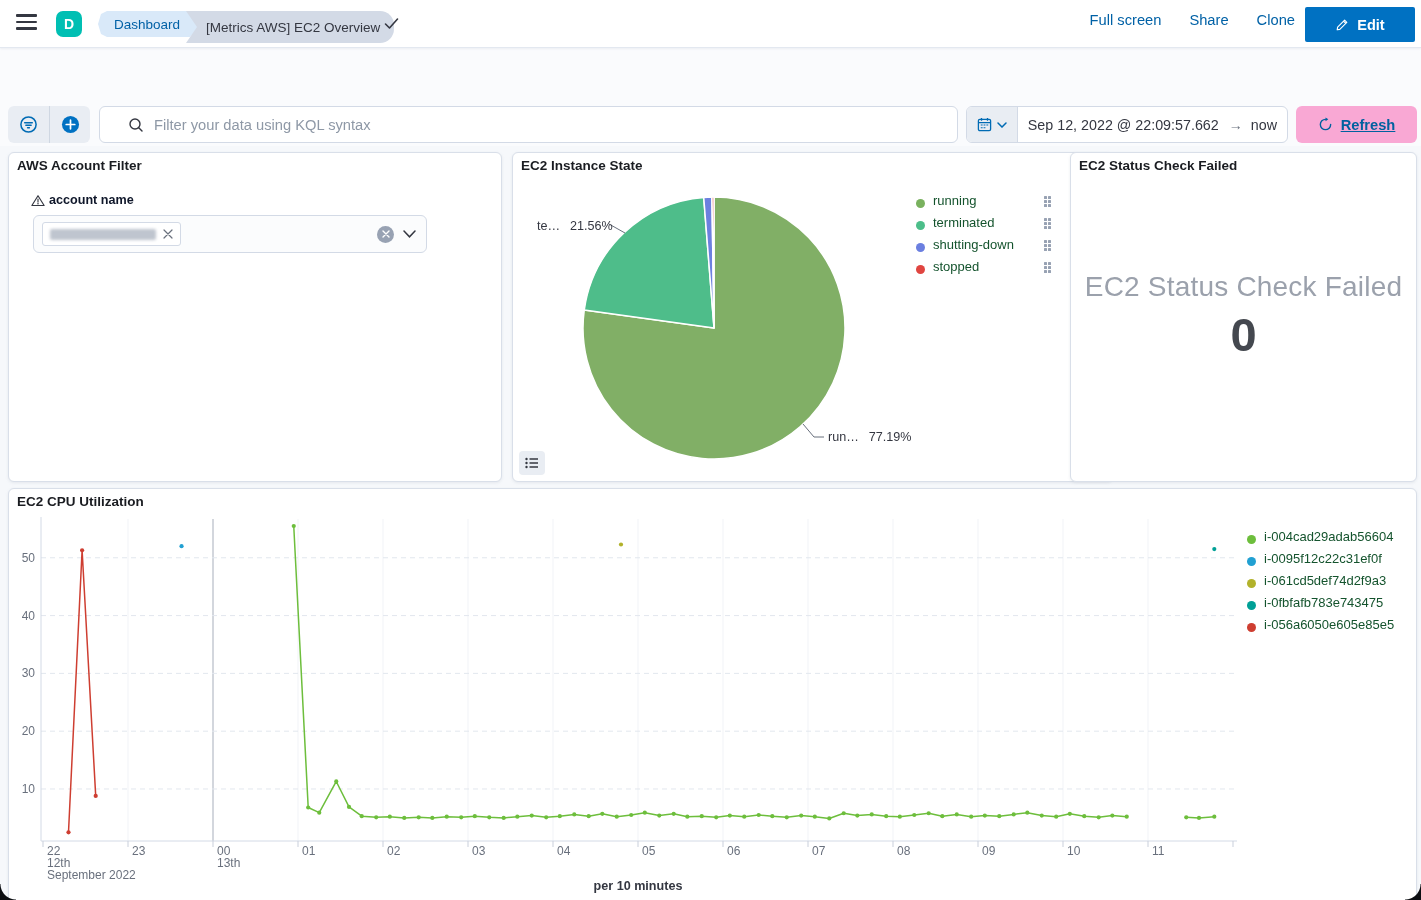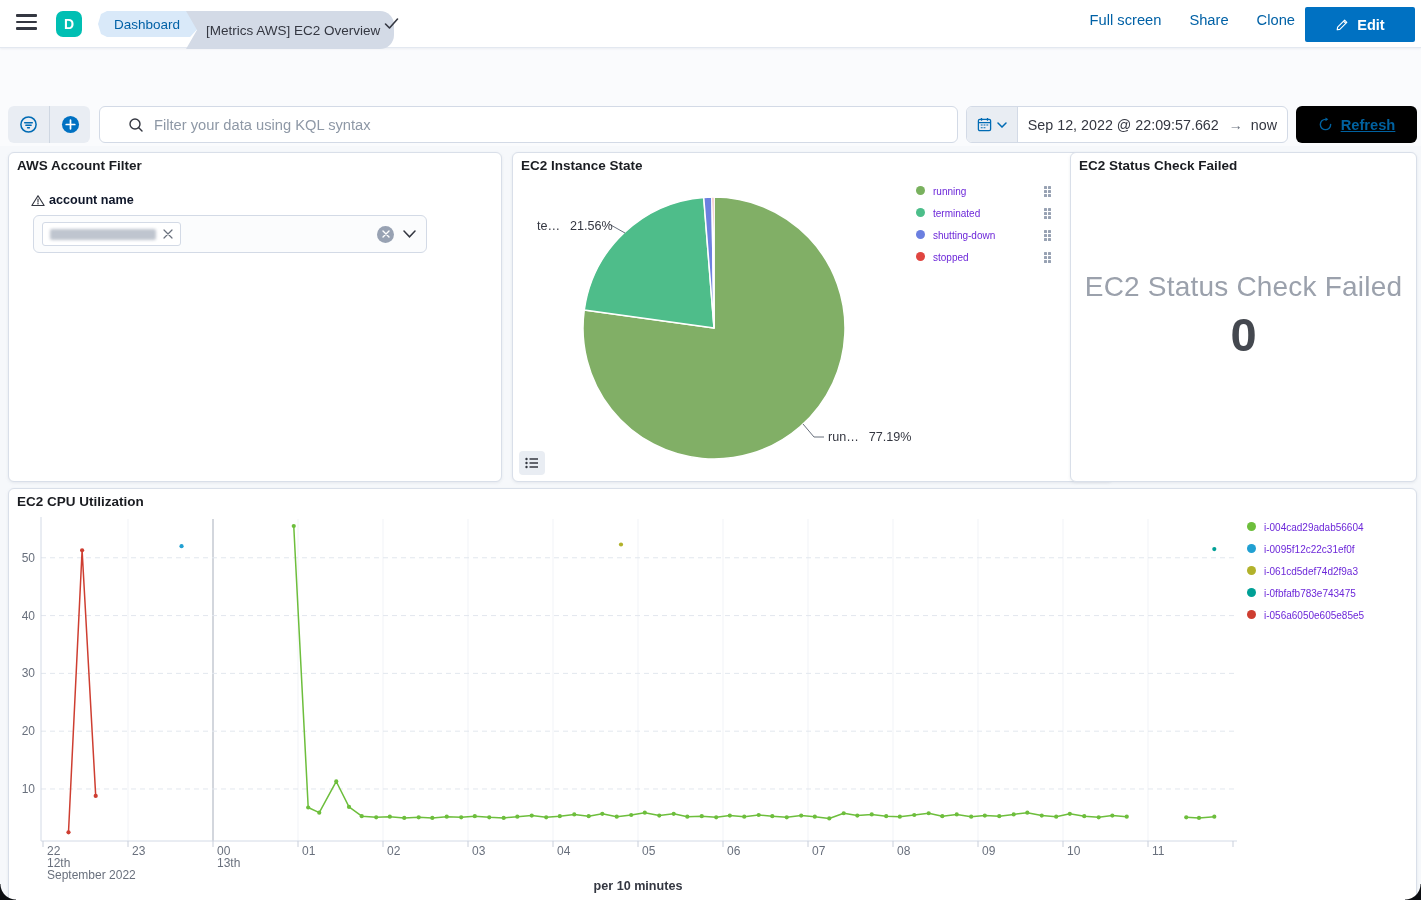--- a/index.html
+++ b/index.html
@@ -10,21 +10,21 @@
   
   .header { position:absolute; left:0; top:0; width:100%; height:48px; background:#fff;
             border-bottom:1px solid #e3e8f0; box-shadow:0 1px 2px rgba(152,162,179,.15); z-index:5; }
   .menu-btn { position:absolute; left:16px; top:14px; width:24px; height:20px; cursor:pointer; background:none; border:none; }
   .menu-btn span { display:block; width:21px; height:2.4px; background:#343741; margin:0 0 4.2px 0; border-radius:1px; }
   .logo { position:absolute; left:56px; top:11px; width:26px; height:26px; background:#00bfb3; color:#fff;
           border-radius:7px; font-weight:bold; font-size:14px; display:flex; align-items:center; justify-content:center; }
   .crumb1 { position:absolute; left:98px; top:11px; height:26px; padding:0 22px 0 16px; background:#d9e9f9;
             color:#0061a6; font-size:13.5px; font-weight:500; display:flex; align-items:center;
             clip-path:polygon(0 50%, 3px 12%, 9px 0, calc(100% - 12px) 0, 100% 50%, calc(100% - 12px) 100%, 9px 100%, 3px 88%); }
-  .crumb2 { position:absolute; left:186px; top:11px; height:38px; padding:0 14px 0 20px; background:#d3dae6;
+  .crumb2 { position:absolute; left:186px; top:11px; height:32px; padding:0 14px 0 20px; background:#d3dae6;
             color:#343741; font-size:13.5px; display:flex; align-items:center; border-radius:0 14px 14px 0;
             clip-path:polygon(0 0, 100% 0, 100% 100%, 0 100%, 11px 50%); }
   .saved-check { position:absolute; left:384px; top:17px; }
   .header-links { position:absolute; right:126px; top:0; height:40px; display:flex; align-items:center; gap:28px; }
   .header-link { color:#0061a6; font-size:14.7px; font-weight:500; text-decoration:none; cursor:pointer; background:none; border:none; font-family:inherit; }
   .edit-btn { position:absolute; right:6px; top:7px; width:110px; height:35px; background:#0071c2; color:#fff;
               border:none; border-radius:2px; font-size:14.5px; font-weight:600; font-family:inherit;
               display:flex; align-items:center; justify-content:center; gap:8px; cursor:pointer; }
 
   
@@ -36,21 +36,21 @@
                     border:1px solid #d3dae6; border-radius:6px; display:flex; align-items:center; padding:0 28px; }
   .kql-input { flex:1; border:none; outline:none; font-size:14.7px; font-family:inherit; color:#343741; margin-left:10px; background:transparent; }
   .kql-input::placeholder { color:#8e98a6; }
   .datepicker { position:absolute; left:966px; top:58px; width:322px; height:37px; background:#fff;
                 border:1px solid #d3dae6; border-radius:6px; display:flex; align-items:center; overflow:hidden; }
   .cal-seg { width:52px; height:100%; background:#e9edf3; border-right:1px solid #d3dae6; display:flex;
              align-items:center; justify-content:center; gap:5px; cursor:pointer; border-top:none; border-left:none; border-bottom:none; }
   .date-text { font-size:14.3px; color:#343741; padding:0 10px; cursor:pointer; white-space:nowrap; }
   .date-arrow { color:#69707d; font-size:14px; }
   .date-now { font-size:14.3px; color:#343741; padding:0 10px 0 8px; cursor:pointer; }
-  .refresh-btn { position:absolute; left:1296px; top:58px; width:121px; height:37px; background:#000000;
+  .refresh-btn { position:absolute; left:1296px; top:58px; width:121px; height:37px; background:#f9a8d4;
                  border:none; border-radius:6px; display:flex; align-items:center; justify-content:center; gap:8px; cursor:pointer; }
   .refresh-btn span { color:#00619f; font-size:14.7px; font-weight:600; text-decoration:underline; font-family:inherit; }
   .filter-pill { position:absolute; left:8px; top:106px; height:28px; background:#fff; border:1px solid #d3dae6;
                  border-radius:6px; display:inline-flex; align-items:center; padding:0 10px; font-size:12.6px; color:#343741; cursor:pointer; }
   .redacted { display:inline-block; background:#bfc5cf; border-radius:2px; filter:blur(1.5px); }
 
   
   .panel { position:absolute; background:#fff; border:1px solid #d9dfe9; border-radius:6px;
            box-shadow:0 1px 3px rgba(152,162,179,.18); }
   .panel-title { position:absolute; left:8px; top:5px; font-size:13.5px; font-weight:bold; color:#1a1c21; }
@@ -65,21 +65,21 @@
   .combo { position:absolute; left:24px; top:62px; width:394px; height:38px; background:#fbfcfd;
            border:1px solid #d3dae6; border-radius:6px; display:flex; align-items:center; padding:0 6px; cursor:text; }
   .combo-tag { display:inline-flex; align-items:center; gap:7px; background:#fff; border:1px solid #d3dae6;
                border-radius:3px; height:24px; padding:0 7px; margin-left:2px; }
   .combo-controls { position:absolute; right:10px; top:0; height:100%; display:flex; align-items:center; gap:9px; }
   .clear-circle { width:17px; height:17px; border-radius:50%; background:#98a2b3; border:none; display:flex;
                   align-items:center; justify-content:center; cursor:pointer; }
 
   
   .legend { position:absolute; display:flex; flex-direction:column; }
-  .legend-row { height:22px; display:flex; align-items:flex-start; font-size:10px; color:#6d28d9; cursor:pointer; }
+  .legend-row { height:22px; display:flex; align-items:flex-end; font-size:13px; color:#14532d; cursor:pointer; }
   .legend-dot { width:9px; height:9px; border-radius:50%; margin-right:8px; flex:none; }
   .dots-icon { margin-left:auto; width:8px; height:12px; display:grid; grid-template-columns:2.5px 2.5px;
                grid-template-rows:2.5px 2.5px 2.5px; gap:1.6px; cursor:pointer; }
   .dots-icon i { background:#98a2b3; border-radius:0.5px; }
   .pie-legend { left:403px; top:33px; width:136px; }
   .cpu-legend { left:1238px; top:33px; width:166px; }
 
   .callout { position:absolute; font-size:12.6px; color:#343741; display:flex; gap:10px; white-space:nowrap; }
   .list-toggle { position:absolute; left:6px; bottom:6px; width:26px; height:24px; background:#e9edf3;
                  border:none; border-radius:4px; display:flex; align-items:center; justify-content:center; cursor:pointer; }

